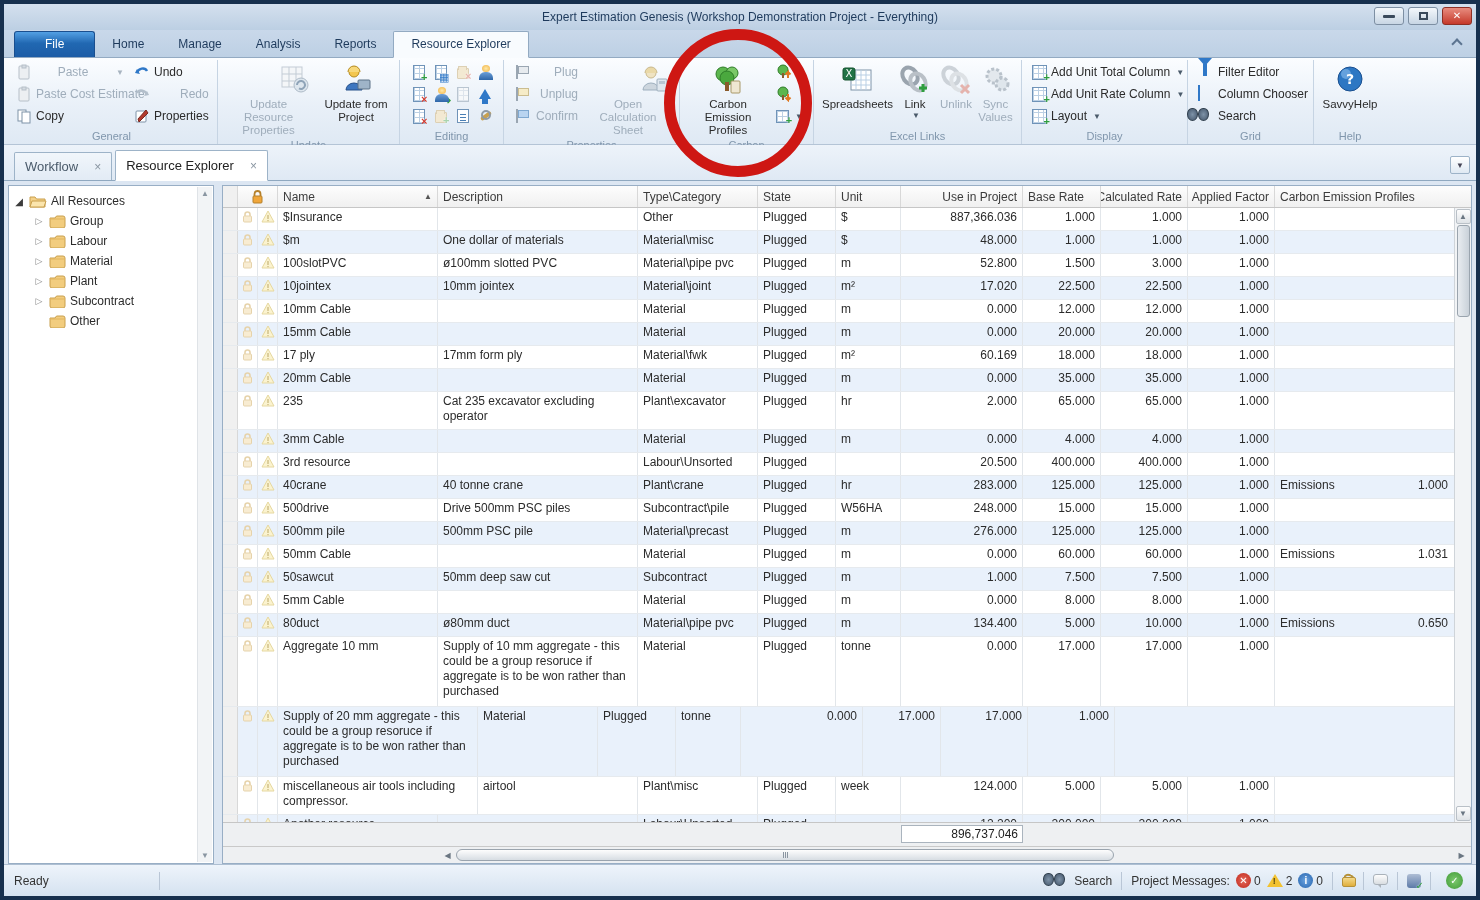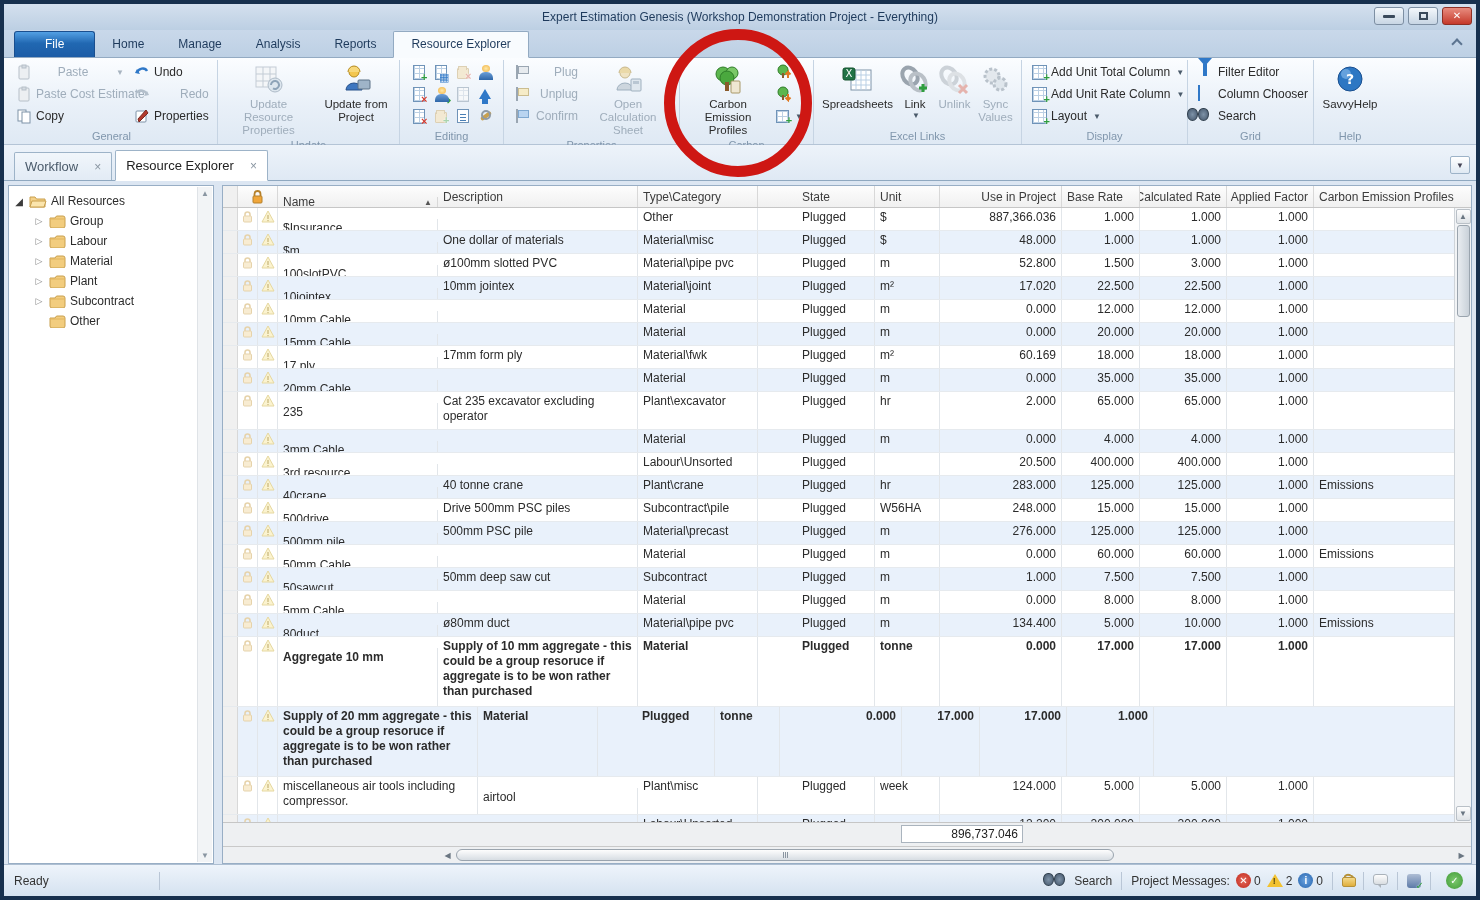--- a/index.html
+++ b/index.html
@@ -25,21 +25,21 @@
 
   
   .ribbon{height:88px;background:linear-gradient(#fbfdff,#e9f0f8 55%,#dfe9f4);border-top:1px solid #93aac2;border-bottom:1px solid #b4c4d6;display:flex;padding:2px 2px 0;flex:0 0 auto;}
   .rgroup{display:flex;flex-direction:column;border-right:1px solid #c6d4e3;padding:1px 5px 0;}
   .rg-content{display:flex;flex:1;align-items:flex-start;}
   .rg-label{text-align:center;color:#8096ac;font-size:11px;height:15px;line-height:15px;}
   .rcol{display:flex;flex-direction:column;}
   .sbtn{display:flex;align-items:center;gap:4px;height:22px;padding:0 5px;border-radius:2px;white-space:nowrap;color:#2b2b2b;}
   .sbtn.disabled{color:#9fadbb;justify-content:space-between;}
   .lbtn{display:flex;flex-direction:column;align-items:center;text-align:center;padding:3px 3px 0;line-height:1.15;font-size:11.5px;color:#2b2b2b;border-radius:2px;}
-  .lbtn.disabled{color:#9fadbb;}
+  .lbtn.disabled{color:#9fadbb;align-items:flex-end;}
   .bicon{width:32px;height:32px;margin-bottom:2px;flex:0 0 auto;}
   .sicon{width:16px;height:16px;flex:0 0 auto;position:relative;}
   .caret{font-size:8px;color:#4a5a6a;margin-left:2px;}
   .disabled .caret{color:#a8b4c0;}
   .iggrid{width:15px;height:15px;border:1px solid #6f93b8;position:relative;background:
     repeating-linear-gradient(0deg,#bcd0e4 0 1px,transparent 1px 5px),
     repeating-linear-gradient(90deg,#bcd0e4 0 1px,transparent 1px 5px),#fff;}
   .iggrid.dis{border-color:#b9c5d1;background:
     repeating-linear-gradient(0deg,#dde4ec 0 1px,transparent 1px 5px),
     repeating-linear-gradient(90deg,#dde4ec 0 1px,transparent 1px 5px),#f6f8fa;}
@@ -98,31 +98,31 @@
 
   
   .grid{flex:1;display:flex;flex-direction:column;border:1px solid #98aec5;background:#fff;min-width:0;}
   .grid-header{height:22px;display:flex;background:linear-gradient(#fdfdfd,#f0f0f0);border-bottom:1px solid #c6c6c6;flex:0 0 auto;padding-right:17px;}
   .hc{border-right:1px solid #d8d8d8;display:flex;align-items:center;padding:0 5px;color:#3c3c3c;overflow:hidden;white-space:nowrap;flex:0 0 auto;}
   .grid-body{flex:1;display:flex;min-height:0;}
   .rows-wrap{flex:1;overflow:hidden;min-width:0;}
   .grow{display:flex;height:23px;background:#fff;border-bottom:1px solid #e6eaee;}
   .grow.alt{background:#e9f1fb;}
   .grow.h2{height:38px;}
-  .grow.h4{height:70px;font-weight:bold;}
+  .grow.h4{height:70px;}
   .gc{border-right:1px solid #e2e6ea;padding:2px 5px;overflow:hidden;white-space:nowrap;flex:0 0 auto;display:flex;align-items:flex-start;}
   .gc.wrap{white-space:normal;line-height:1.25;}
   .c-ind{width:15px;background:#f0f0f0;border-right:1px solid #d8d8d8;padding:0;}
   .c-lock{width:20px;justify-content:center;padding:2px 0;}
   .c-warn{width:20px;justify-content:center;padding:2px 0;}
   .c-lockwarn{width:40px;justify-content:center;}
-  .c-name{width:160px;margin-top:11px;}
+  .c-name{width:160px;}
   .c-desc{width:200px;}
   .c-type{width:120px;}
-  .c-state{width:78px;margin-left:39px;}
+  .c-state{width:78px;}
   .c-unit{width:65px;}
   .c-use{width:122px;justify-content:flex-end;text-align:right;}
   .c-base{width:78px;justify-content:flex-end;text-align:right;}
   .c-calc{width:87px;justify-content:flex-end;}
   .c-factor{width:87px;justify-content:flex-end;text-align:right;}
   .c-carbon{width:178px;border-right:none;display:flex;justify-content:space-between;}
   .hc.c-use,.hc.c-base,.hc.c-calc,.hc.c-factor{justify-content:flex-end;}
   .hc.c-base{justify-content:flex-start;}
   .hc.c-name{justify-content:space-between;}
   .sortarrow{font-size:8px;color:#555;}

